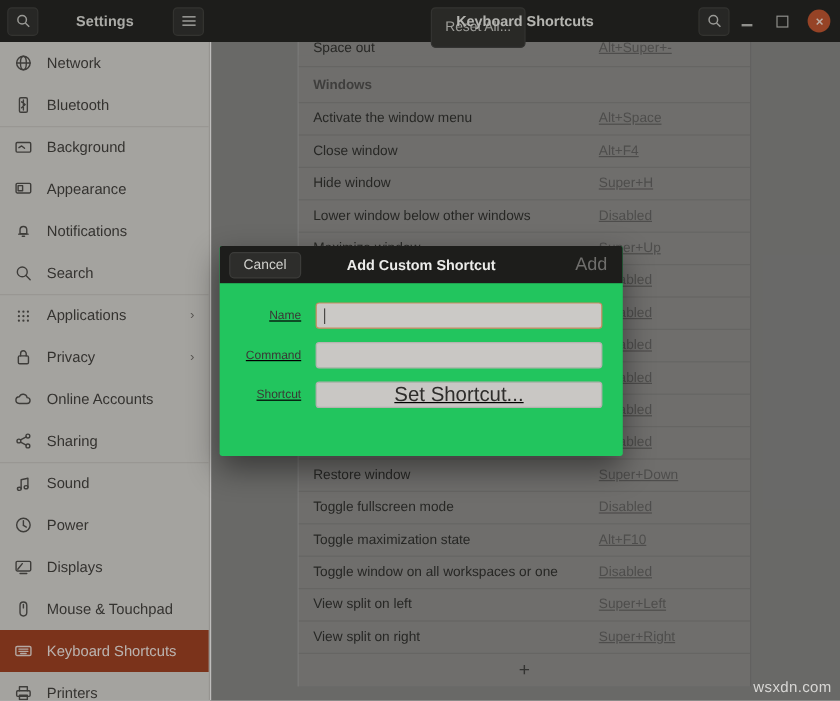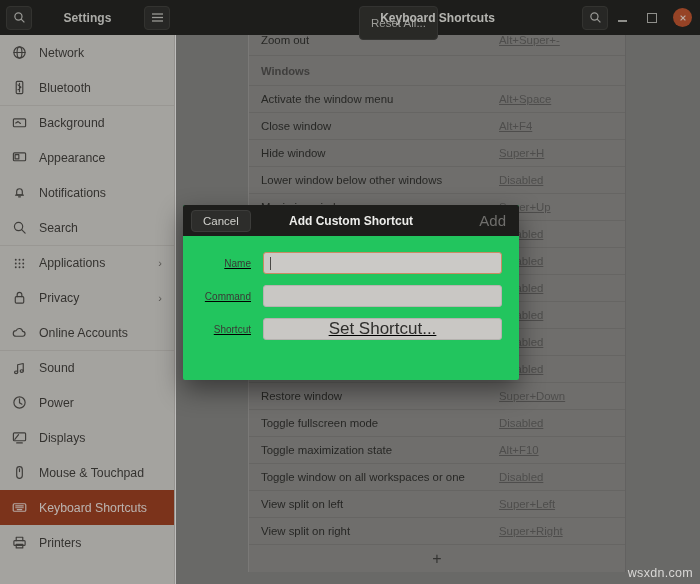--- a/index.html
+++ b/index.html
@@ -505,20 +505,32 @@
         <span class="s-chev">›</span>
       </div>
       <div class="side-item">
         <span class="s-ico">
           <svg width="15" height="15" viewBox="0 0 16 16" fill="none" stroke="currentColor" stroke-width="1.25" stroke-linecap="round" stroke-linejoin="round">
             <path d="M4.3 12 h7 a2.6 2.6 0 0 0 0-5.2 a3.6 3.6 0 0 0-6.9-.8 A2.8 2.8 0 0 0 4.3 12 z"></path>
           </svg>
         </span>
         <span class="s-lbl">Online Accounts</span>
       </div>
+      <div class="side-item">
+        <span class="s-ico">
+          <svg width="15" height="15" viewBox="0 0 16 16" fill="none" stroke="currentColor" stroke-width="1.25" stroke-linecap="round" stroke-linejoin="round">
+            <circle cx="12" cy="3.6" r="1.7"></circle>
+            <circle cx="12" cy="12.4" r="1.7"></circle>
+            <circle cx="4" cy="8" r="1.7"></circle>
+            <line x1="5.5" y1="7.1" x2="10.5" y2="4.4"></line>
+            <line x1="5.5" y1="8.9" x2="10.5" y2="11.6"></line>
+          </svg>
+        </span>
+        <span class="s-lbl">Sharing</span>
+      </div>
       <div class="side-item sep">
         <span class="s-ico">
           <svg width="15" height="15" viewBox="0 0 16 16" fill="none" stroke="currentColor" stroke-width="1.25" stroke-linecap="round" stroke-linejoin="round">
             <path d="M6 12 V4 l6-1.3 V10.6"></path>
             <ellipse cx="4.4" cy="12.1" rx="1.7" ry="1.4"></ellipse>
             <ellipse cx="10.4" cy="10.7" rx="1.7" ry="1.4"></ellipse>
           </svg>
         </span>
         <span class="s-lbl">Sound</span>
       </div>
@@ -570,21 +582,21 @@
             <rect x="4.5" y="10" width="7" height="3.8"></rect>
           </svg>
         </span>
         <span class="s-lbl">Printers</span>
       </div>
     </div>
 
   <div class="content">
     <div class="list-panel" id="list-panel" style="top: -5px;">
         <div class="lp-clip-top">
-          <span class="lp-name">Zoom out</span>
+          <span class="lp-name">Space out</span>
           <span class="lp-key">Alt+Super+-</span>
         </div>
         <div class="lp-spacer"></div>
         <div class="lp-section">Windows</div>
         <div class="lp-row">
           <span class="lp-name">Activate the window menu</span>
           <span class="lp-key">Alt+Space</span>
         </div>
         <div class="lp-row">
           <span class="lp-name">Close window</span>

